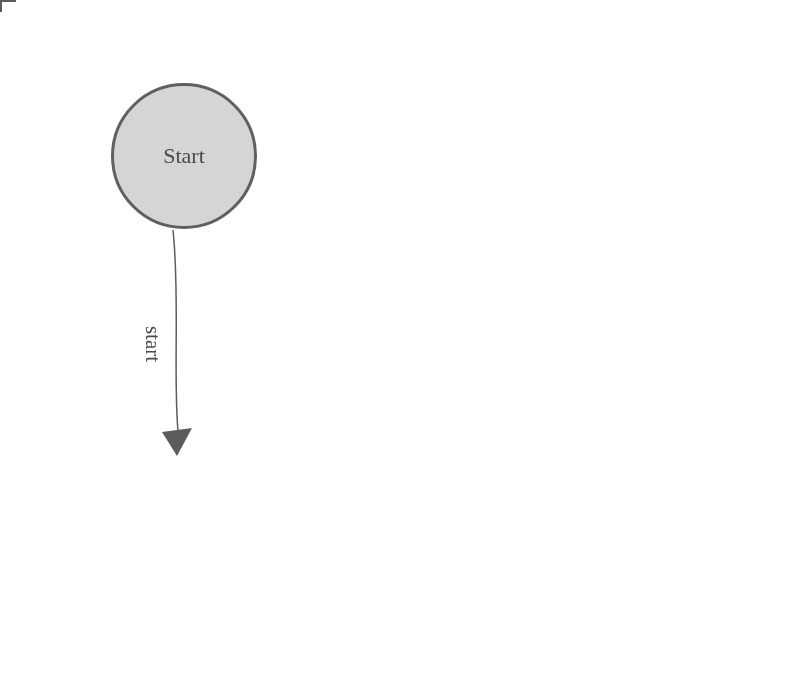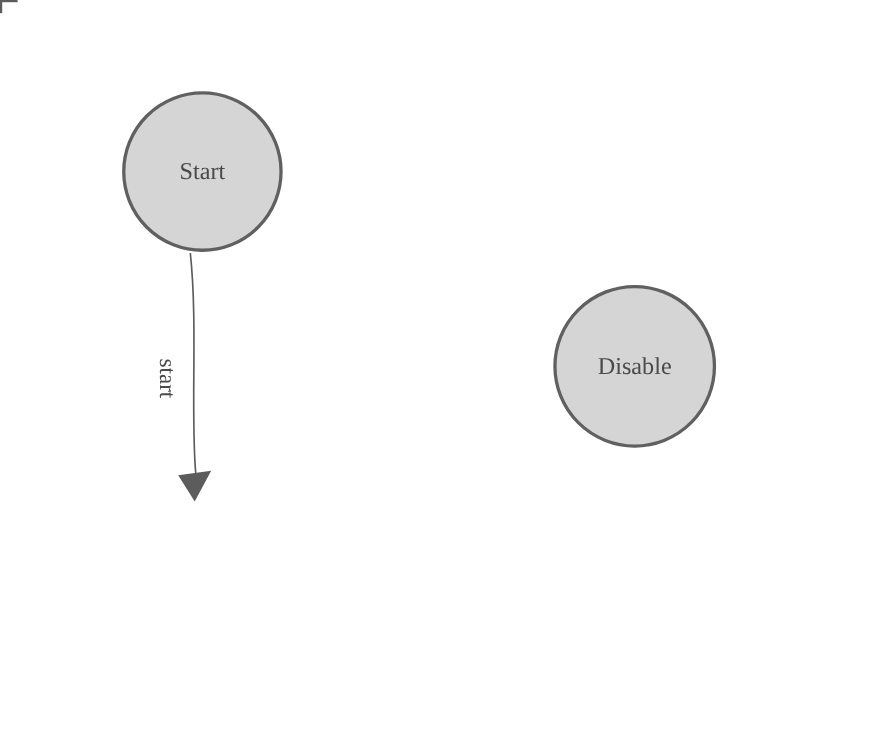--- a/index.html
+++ b/index.html
@@ -79,19 +79,16 @@
   <svg class="edges-layer" width="799" height="686" viewBox="0 0 799 686" xmlns="http://www.w3.org/2000/svg">
     <path class="edge-line" d="M 173 230 C 180 295, 173 375, 178 431"></path>
     <polygon class="edge-arrow" points="162,432 192,428 177,456"></polygon>
   </svg>
 
   <div class="state-node" style="left: 111px; top: 83px; width: 146px; height: 146px;">
     <span class="state-label">Start</span>
   </div>
 
 
-  <div class="state-node" style="left: 503px; top: 259px; width: 148px; height: 148px;">
-    <span class="state-label">Disable</span>
-  </div>
 
   <div class="edge-label" style="left: 152px; top: 344px; transform: translate(-50%, -50%) rotate(90deg);">start</div>
 
 </div>
 
 </body></html>

